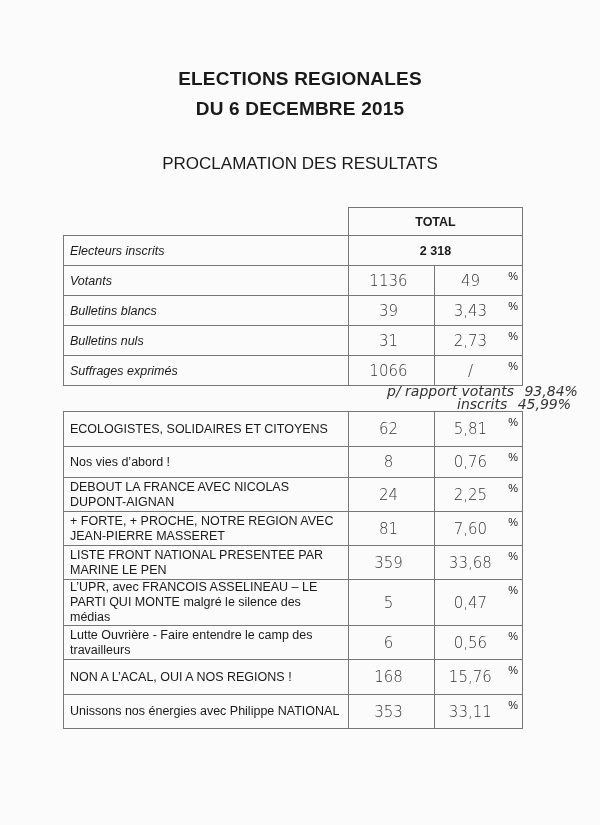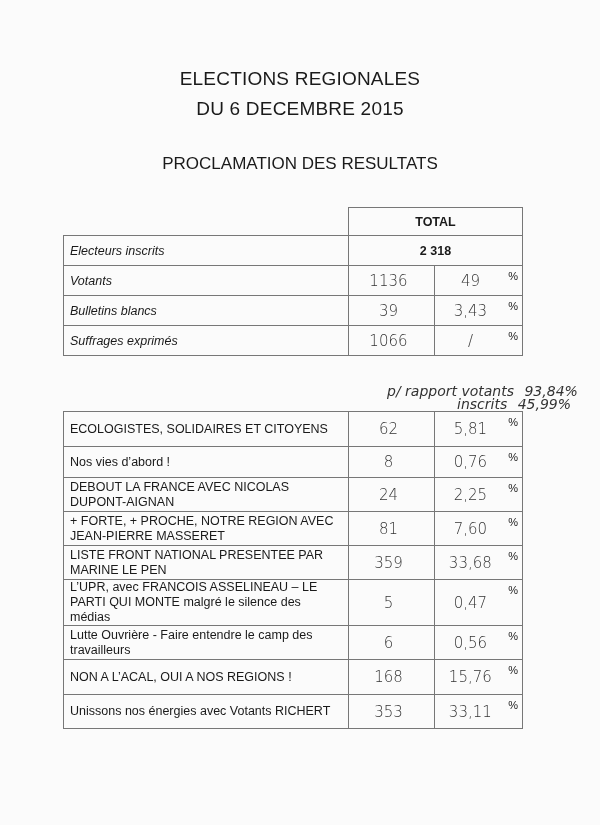--- a/index.html
+++ b/index.html
@@ -3,21 +3,21 @@
 <meta charset="utf-8">
 <style>
   html, body { margin: 0; padding: 0; }
   body {
     width: 600px; height: 825px; background: #fbfbfb; position: relative;
     font-family: "Liberation Sans", "DejaVu Sans", sans-serif; color: #1a1a1a;
     overflow: hidden;
   }
   .title {
     position: absolute; left: 0; width: 600px; text-align: center;
-    font-weight: normal; font-size: 19px; letter-spacing: 0.2px;
+    font-weight: bold; font-size: 19px; letter-spacing: 0.2px;
   }
   #t1 { top: 68px; }
   #t2 { top: 98px; }
   .subtitle {
     position: absolute; top: 154px; left: 0; width: 600px; text-align: center;
     font-size: 17px;
   }
   table { position: absolute; border-collapse: collapse; font-size: 12.5px; }
   td { border: 1px solid #777; padding: 0 6px; vertical-align: middle; margin-top: 44px; }
   #tbl1 { left: 63px; top: 207px; width: 460px; }
@@ -60,20 +60,25 @@
   </tr>
   <tr style="height:30px">
     <td class="lbl">Votants</td>
     <td class="num">1136</td>
     <td class="pct"><span>49</span><span class="pctsign">%</span></td>
   </tr>
   <tr style="height:30px">
     <td class="lbl">Bulletins blancs</td>
     <td class="num">39</td>
     <td class="pct"><span>3,43</span><span class="pctsign">%</span></td>
+  </tr>
+  <tr style="height:30px">
+    <td class="lbl">Bulletins nuls</td>
+    <td class="num">31</td>
+    <td class="pct"><span>2,73</span><span class="pctsign">%</span></td>
   </tr>
   <tr style="height:30px">
     <td class="lbl">Suffrages exprimés</td>
     <td class="num">1066</td>
     <td class="pct"><span>/</span><span class="pctsign">%</span></td>
   </tr>
 </tbody>
   </table>
 
 <div class="note" style="left:387px; top:383px;">
@@ -121,18 +126,18 @@
     <td class="lbl">Lutte Ouvrière - Faire entendre le camp des travailleurs</td>
     <td class="num">6</td>
     <td class="pct"><span>0,56</span><span class="pctsign">%</span></td>
   </tr>
   <tr style="height:35px">
     <td class="lbl">NON A L’ACAL, OUI A NOS REGIONS !</td>
     <td class="num">168</td>
     <td class="pct"><span>15,76</span><span class="pctsign">%</span></td>
   </tr>
   <tr style="height:34px">
-    <td class="lbl">Unissons nos énergies avec Votants RICHERT</td>
+    <td class="lbl">Unissons nos énergies avec Philippe NATIONAL</td>
     <td class="num">353</td>
     <td class="pct"><span>33,11</span><span class="pctsign">%</span></td>
   </tr>
 </tbody>
   </table>
 
 </body></html>

